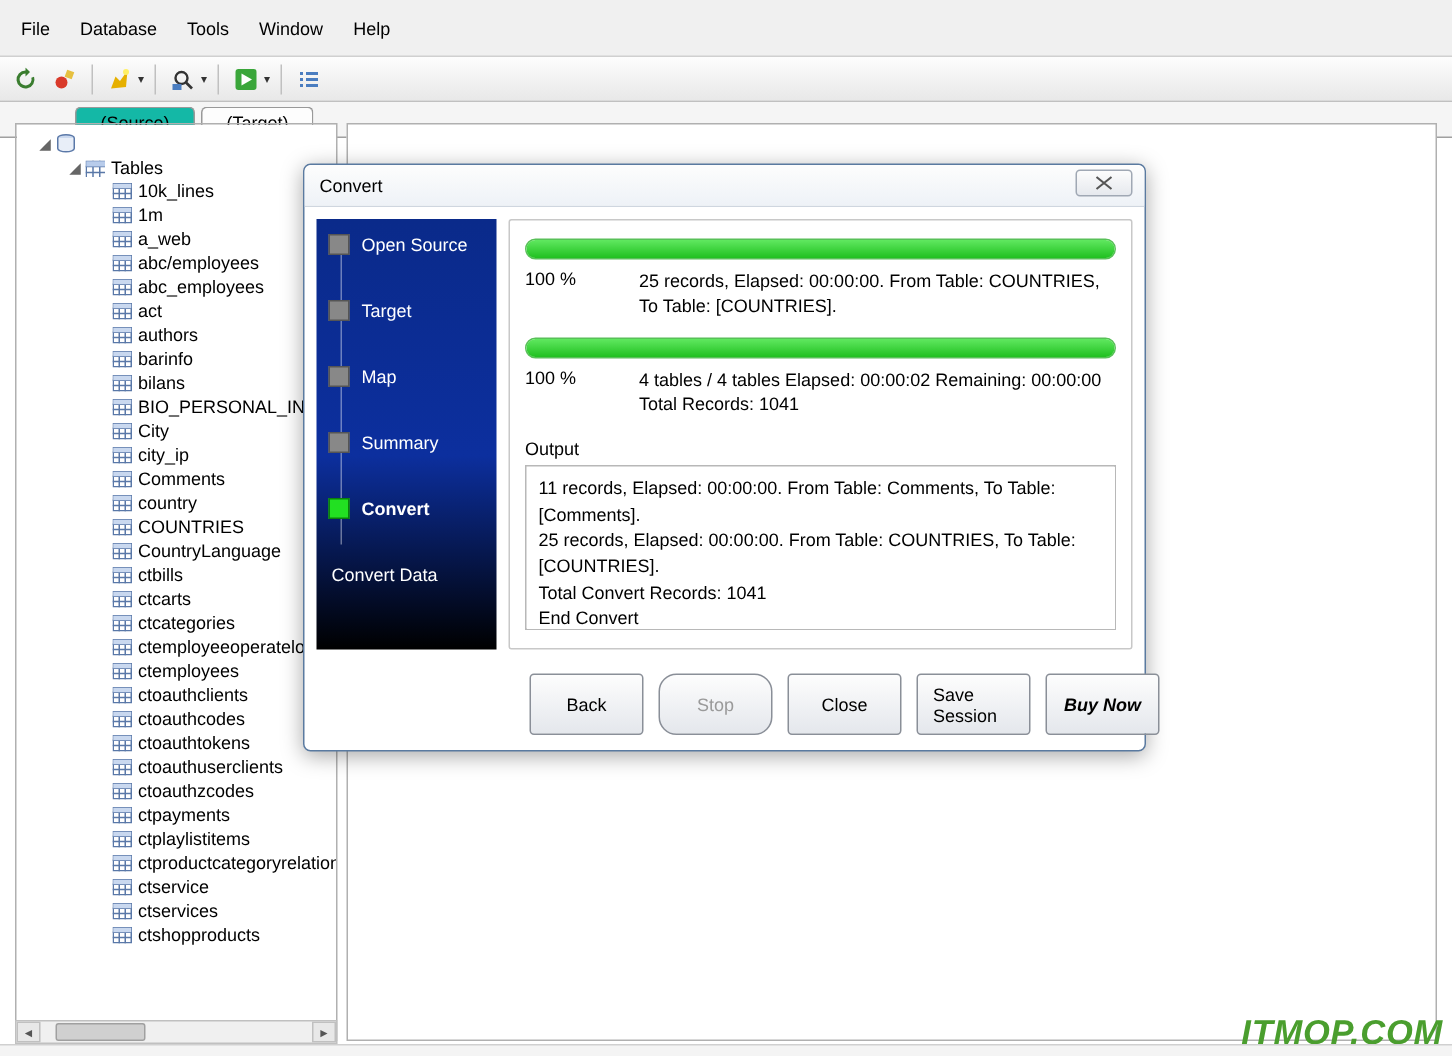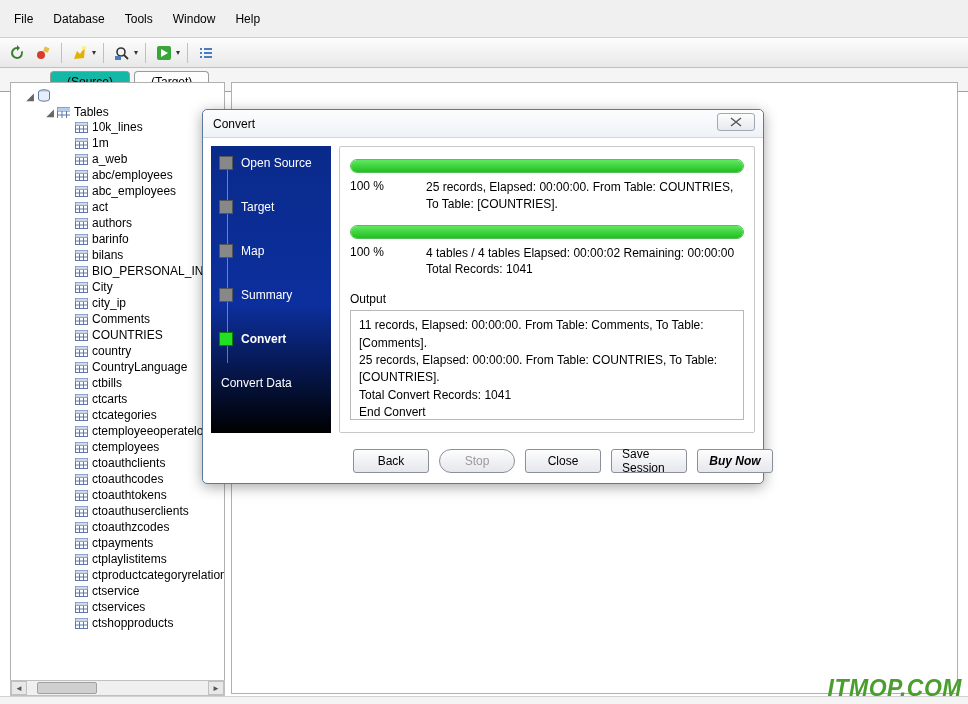--- a/index.html
+++ b/index.html
@@ -54,21 +54,21 @@
 .wizard-content { flex: 1; border: 1px solid #c8c8c8; border-radius: 2px; padding: 12px 10px; background: #fff; position: relative; }
 .pbar { height: 14px; background: linear-gradient(#e8ffe8,#9bf09b); border: 1px solid #58c058; border-radius: 7px; position: relative; overflow: hidden; }
 .pbar .fill { position: absolute; inset: 0; background: linear-gradient(#60e860,#20c020); }
 .pinfo { display: flex; gap: 16px; margin-top: 6px; font-size: 12px; }
 .pinfo .pct { width: 60px; }
 .pinfo .txt { flex: 1; line-height: 1.4; }
 .output-label { margin-top: 14px; margin-bottom: 4px; }
 .output-box { border: 1px solid #b8b8b8; height: 110px; padding: 6px 8px; font-size: 12px; line-height: 1.45; overflow-y: scroll; background: #fff; }
 .dlg-buttons { display: flex; gap: 10px; padding: 8px 10px 10px 10px; justify-content: flex-start; }
 .dlg-buttons .spacer { flex: 0 0 130px; }
-.btn { min-width: 76px; height: 24px; border: 1px solid #8a8f98; border-radius: 3px; background: linear-gradient(#fdfdfd,#e4e7ec); display: flex; align-items: center; justify-content: center; cursor: default; padding: 0 10px; }
+.btn { min-width: 76px; height: 41px; border: 1px solid #8a8f98; border-radius: 3px; background: linear-gradient(#fdfdfd,#e4e7ec); display: flex; align-items: center; justify-content: center; cursor: default; padding: 0 10px; }
 .btn.disabled { color: #9a9a9a; border-radius: 12px; }
 .btn.strong { font-weight: bold; font-style: italic; }
 
 
 .wm { position: absolute; right: 6px; bottom: 2px; font-size: 23px; font-weight: bold; color: #4a9e2e; font-style: italic; letter-spacing: 0.5px; }
 .statusbar { position: absolute; left: 0; right: 0; bottom: 0; height: 8px; background: #f4f4f4; border-top: 1px solid #d0d0d0; }
 
 
 svg { display: block; }
 </style>
@@ -311,32 +311,32 @@
         </div>
         <div class="leaf">
           <svg class="grid-icon" width="13" height="11">
             <rect x="0.5" y="0.5" width="12" height="10" fill="#fff" stroke="#5a78a8"></rect>
             <line x1="0" y1="3.5" x2="13" y2="3.5" stroke="#5a78a8"></line>
             <line x1="0" y1="7" x2="13" y2="7" stroke="#5a78a8"></line>
             <line x1="4.5" y1="0" x2="4.5" y2="11" stroke="#5a78a8"></line>
             <line x1="8.5" y1="0" x2="8.5" y2="11" stroke="#5a78a8"></line>
             <rect x="0.5" y="0.5" width="12" height="3" fill="#c9d8ef"></rect>
           </svg>
+          <span>country</span>
+        </div>
+        <div class="leaf">
+          <svg class="grid-icon" width="13" height="11">
+            <rect x="0.5" y="0.5" width="12" height="10" fill="#fff" stroke="#5a78a8"></rect>
+            <line x1="0" y1="3.5" x2="13" y2="3.5" stroke="#5a78a8"></line>
+            <line x1="0" y1="7" x2="13" y2="7" stroke="#5a78a8"></line>
+            <line x1="4.5" y1="0" x2="4.5" y2="11" stroke="#5a78a8"></line>
+            <line x1="8.5" y1="0" x2="8.5" y2="11" stroke="#5a78a8"></line>
+            <rect x="0.5" y="0.5" width="12" height="3" fill="#c9d8ef"></rect>
+          </svg>
           <span>COUNTRIES</span>
-        </div>
-        <div class="leaf">
-          <svg class="grid-icon" width="13" height="11">
-            <rect x="0.5" y="0.5" width="12" height="10" fill="#fff" stroke="#5a78a8"></rect>
-            <line x1="0" y1="3.5" x2="13" y2="3.5" stroke="#5a78a8"></line>
-            <line x1="0" y1="7" x2="13" y2="7" stroke="#5a78a8"></line>
-            <line x1="4.5" y1="0" x2="4.5" y2="11" stroke="#5a78a8"></line>
-            <line x1="8.5" y1="0" x2="8.5" y2="11" stroke="#5a78a8"></line>
-            <rect x="0.5" y="0.5" width="12" height="3" fill="#c9d8ef"></rect>
-          </svg>
-          <span>country</span>
         </div>
         <div class="leaf">
           <svg class="grid-icon" width="13" height="11">
             <rect x="0.5" y="0.5" width="12" height="10" fill="#fff" stroke="#5a78a8"></rect>
             <line x1="0" y1="3.5" x2="13" y2="3.5" stroke="#5a78a8"></line>
             <line x1="0" y1="7" x2="13" y2="7" stroke="#5a78a8"></line>
             <line x1="4.5" y1="0" x2="4.5" y2="11" stroke="#5a78a8"></line>
             <line x1="8.5" y1="0" x2="8.5" y2="11" stroke="#5a78a8"></line>
             <rect x="0.5" y="0.5" width="12" height="3" fill="#c9d8ef"></rect>
           </svg>

